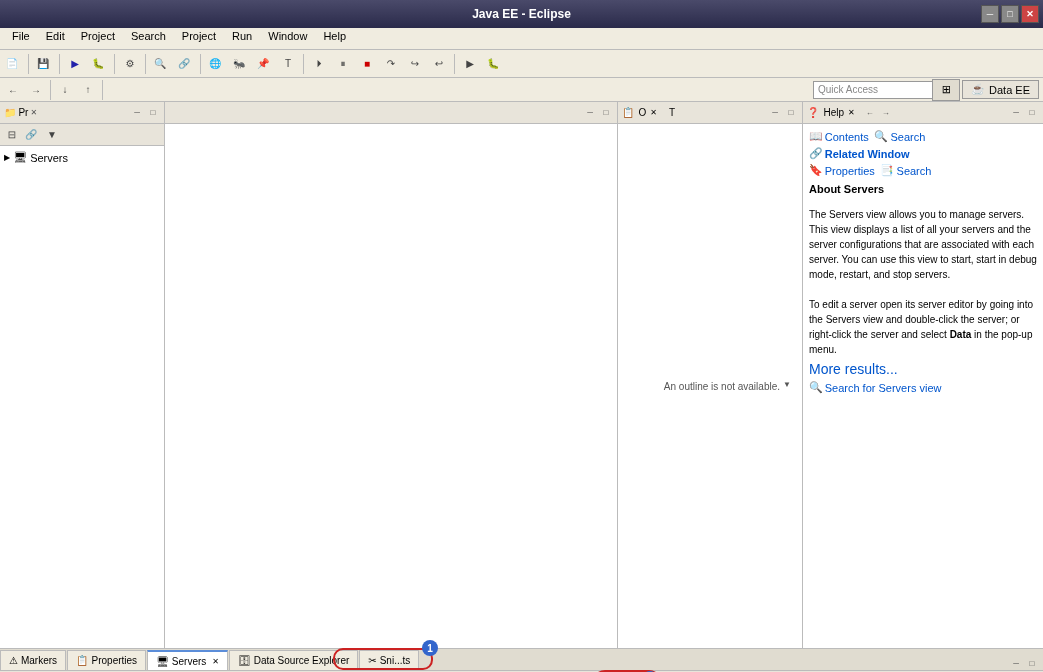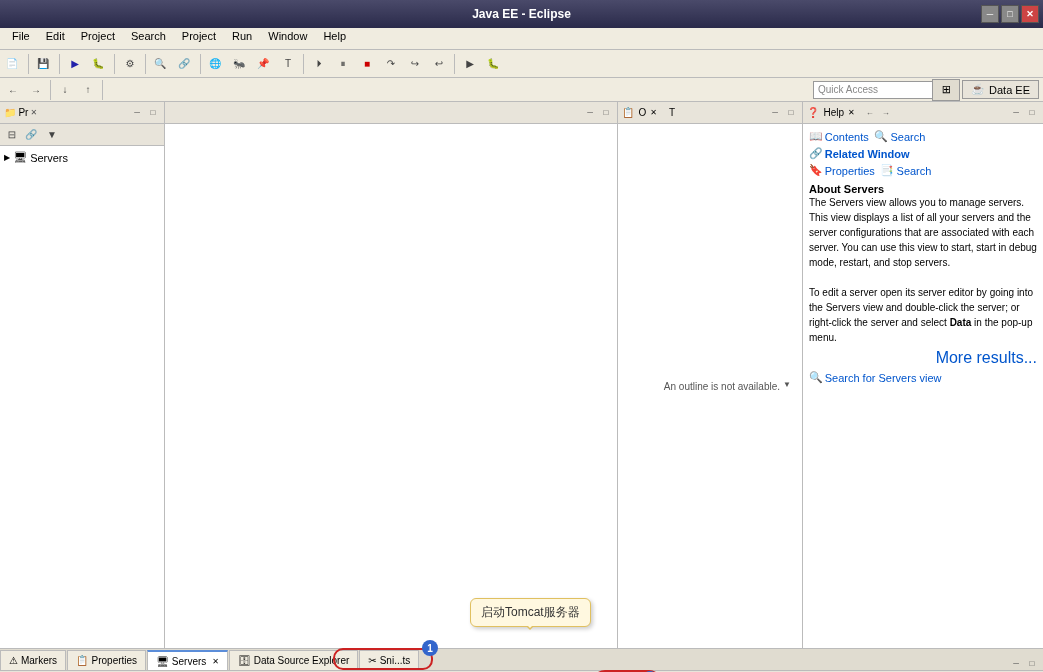--- a/index.html
+++ b/index.html
@@ -249,29 +249,29 @@
       flex-wrap: wrap;
     }
     .help-related {
       font-weight: bold;
       color: #0055cc;
       cursor: pointer;
     }
     .help-about-title {
       font-weight: bold;
       font-size: 11px;
-      margin: 6px 0 0 0;
+      margin: 6px 0 12px 0;
     }
     .help-body-text {
       font-size: 10px;
       line-height: 1.5;
       color: #000;
     }
     .help-bold { font-weight: bold; }
-    .help-more { color: #0055cc; cursor: pointer; font-size: 16px; margin: 4px 0; display: block; text-align: right; }
+    .help-more { color: #0055cc; cursor: pointer; font-size: 14px; margin: 4px 0; display: block; }
     .bottom-tab {
       height: 20px;
       padding: 0 8px;
       background: #f0ece0;
       border: 1px solid #bbb;
       border-bottom: none;
       cursor: pointer;
       font-size: 10px;
       display: flex;
       align-items: center;
@@ -621,23 +621,20 @@
     </div>
 
   </div>
 
   <div class="circle-annotation" style="left:333px; top:0px; width:100px; height:22px; border-radius:10px;"></div>
 
   <div class="num-badge" style="position:absolute; left:422px; top:-8px;">
     <span>1</span>
   </div>
 
-  <div class="tooltip-bubble" style="position:absolute; left:470px; top:-50px;">
-    <span>启动Tomcat服务器</span>
-  </div>
 
   <div class="num-badge" style="position:absolute; left:642px; top:23px; z-index:50;">
     
   </div>
 
   <div class="circle-annotation" style="left:592px; top:22px; width:70px; height:26px; border-radius:13px;"></div>
 
 </div>
 
 </body></html>

